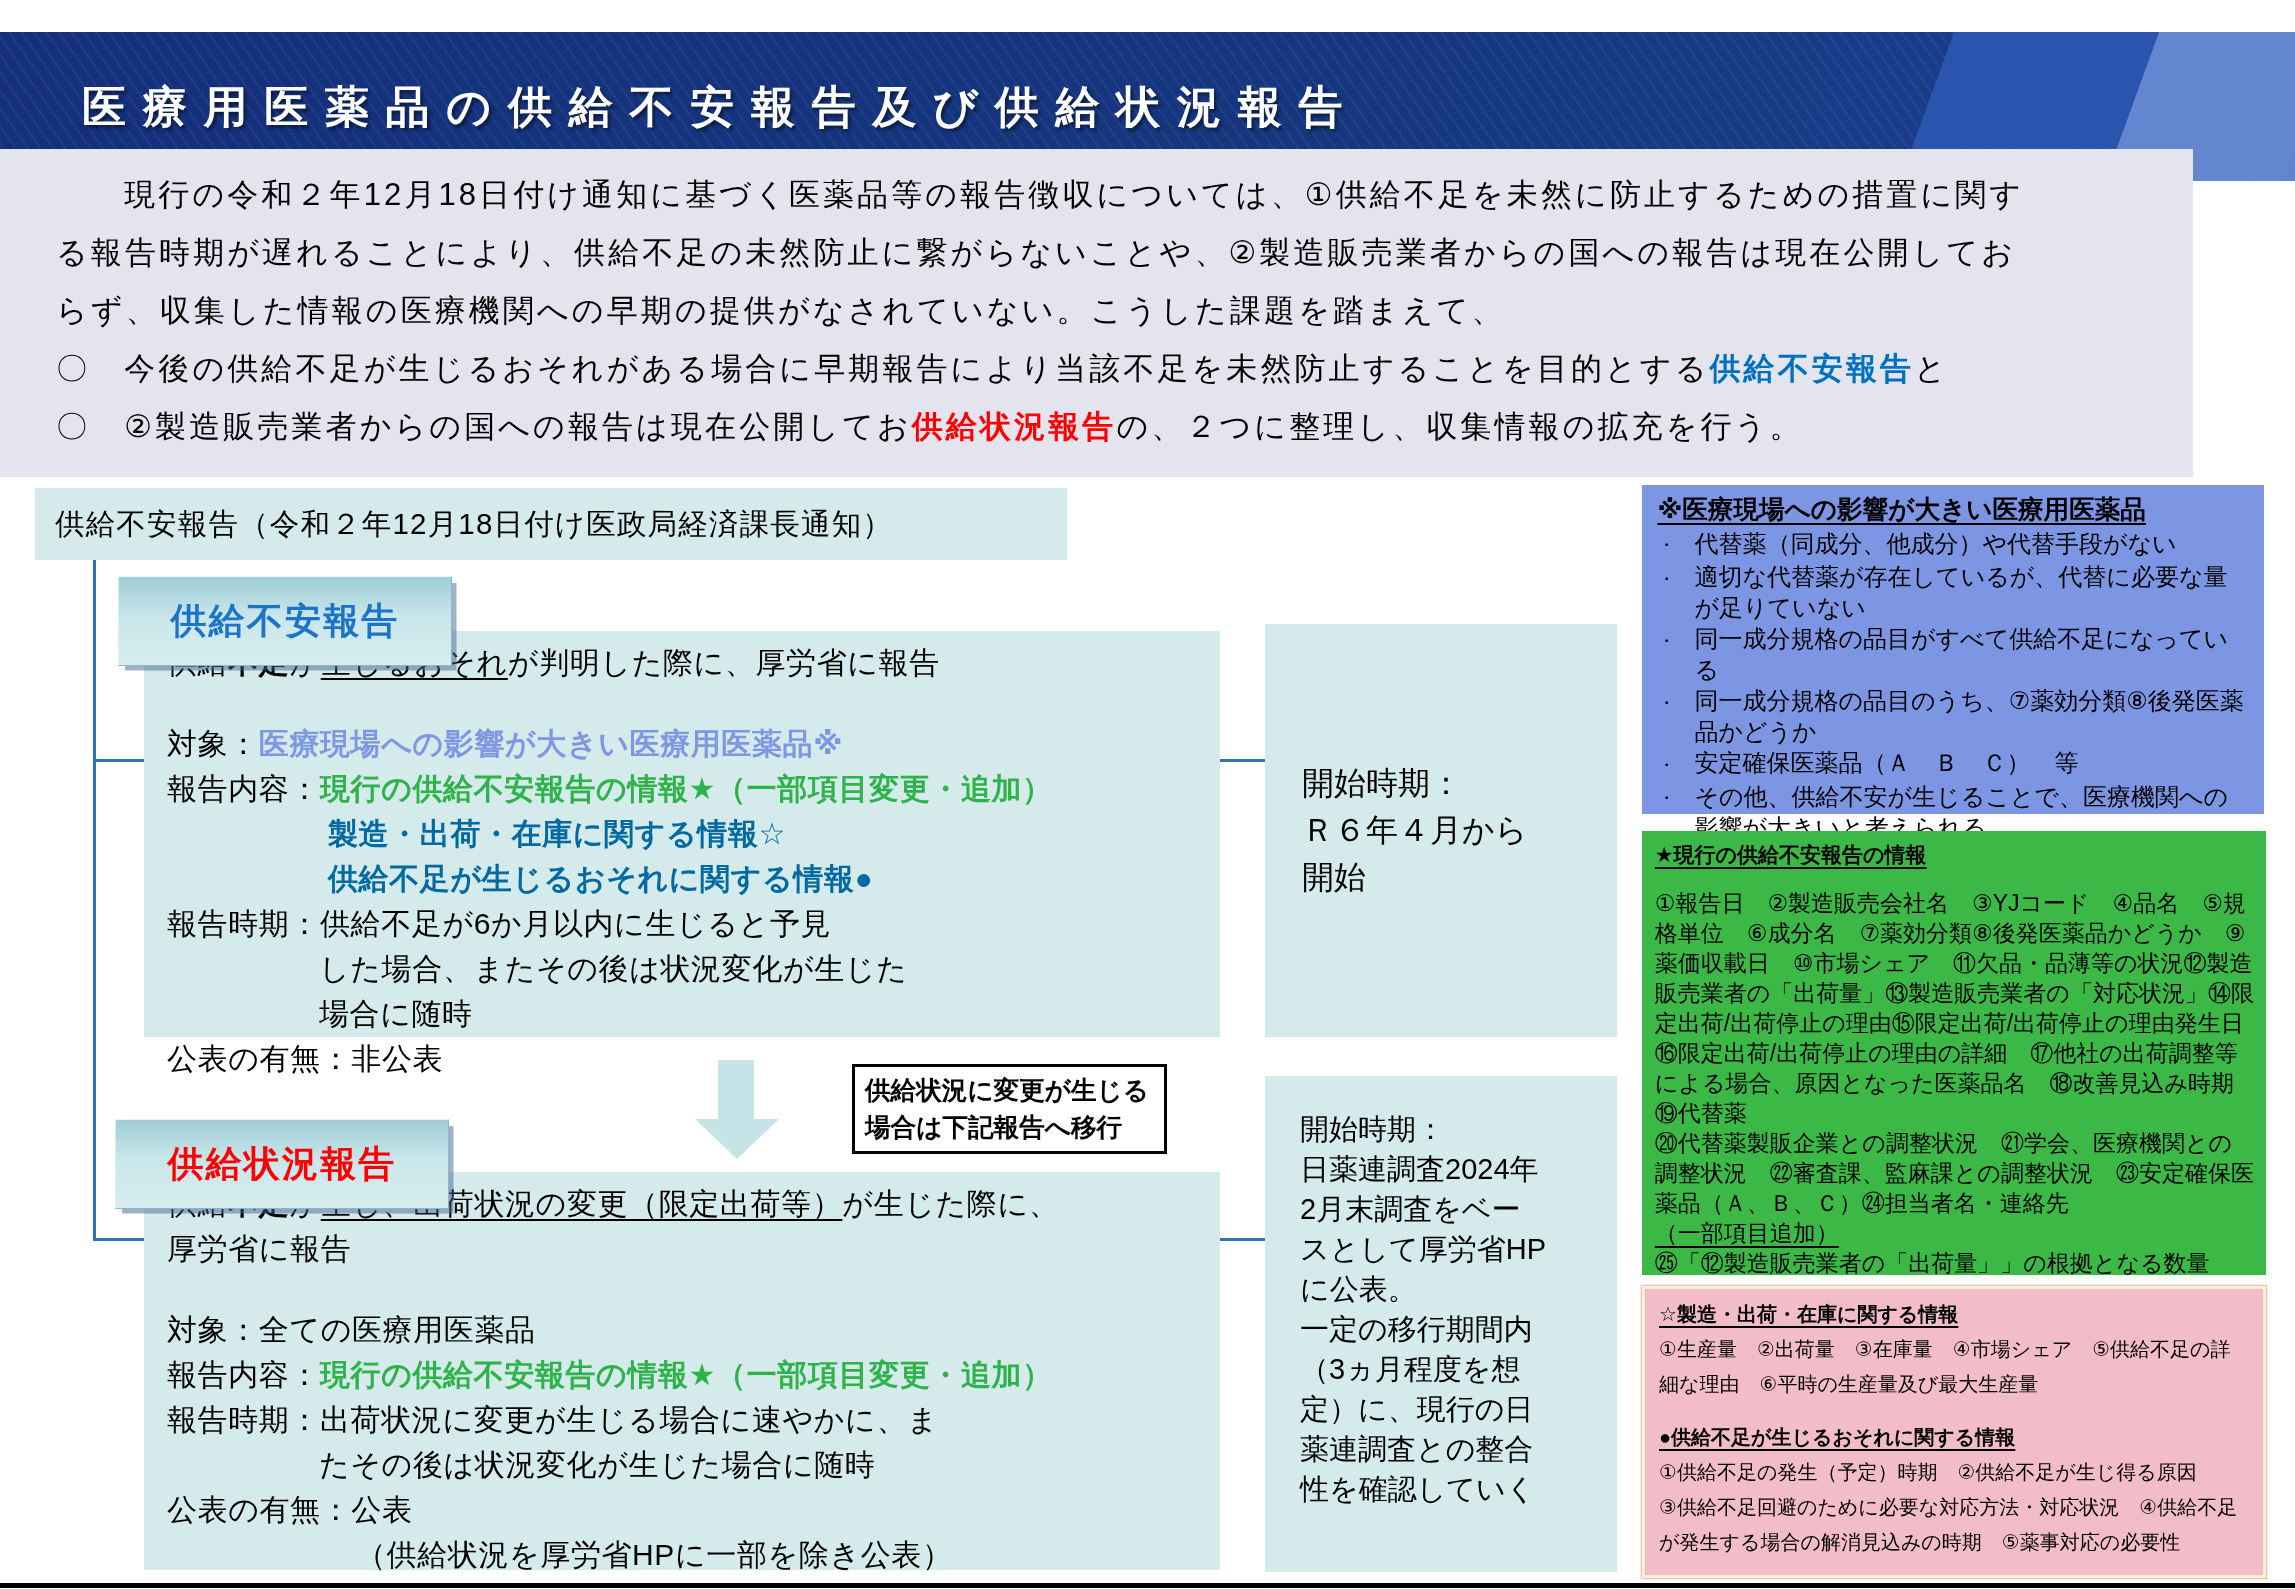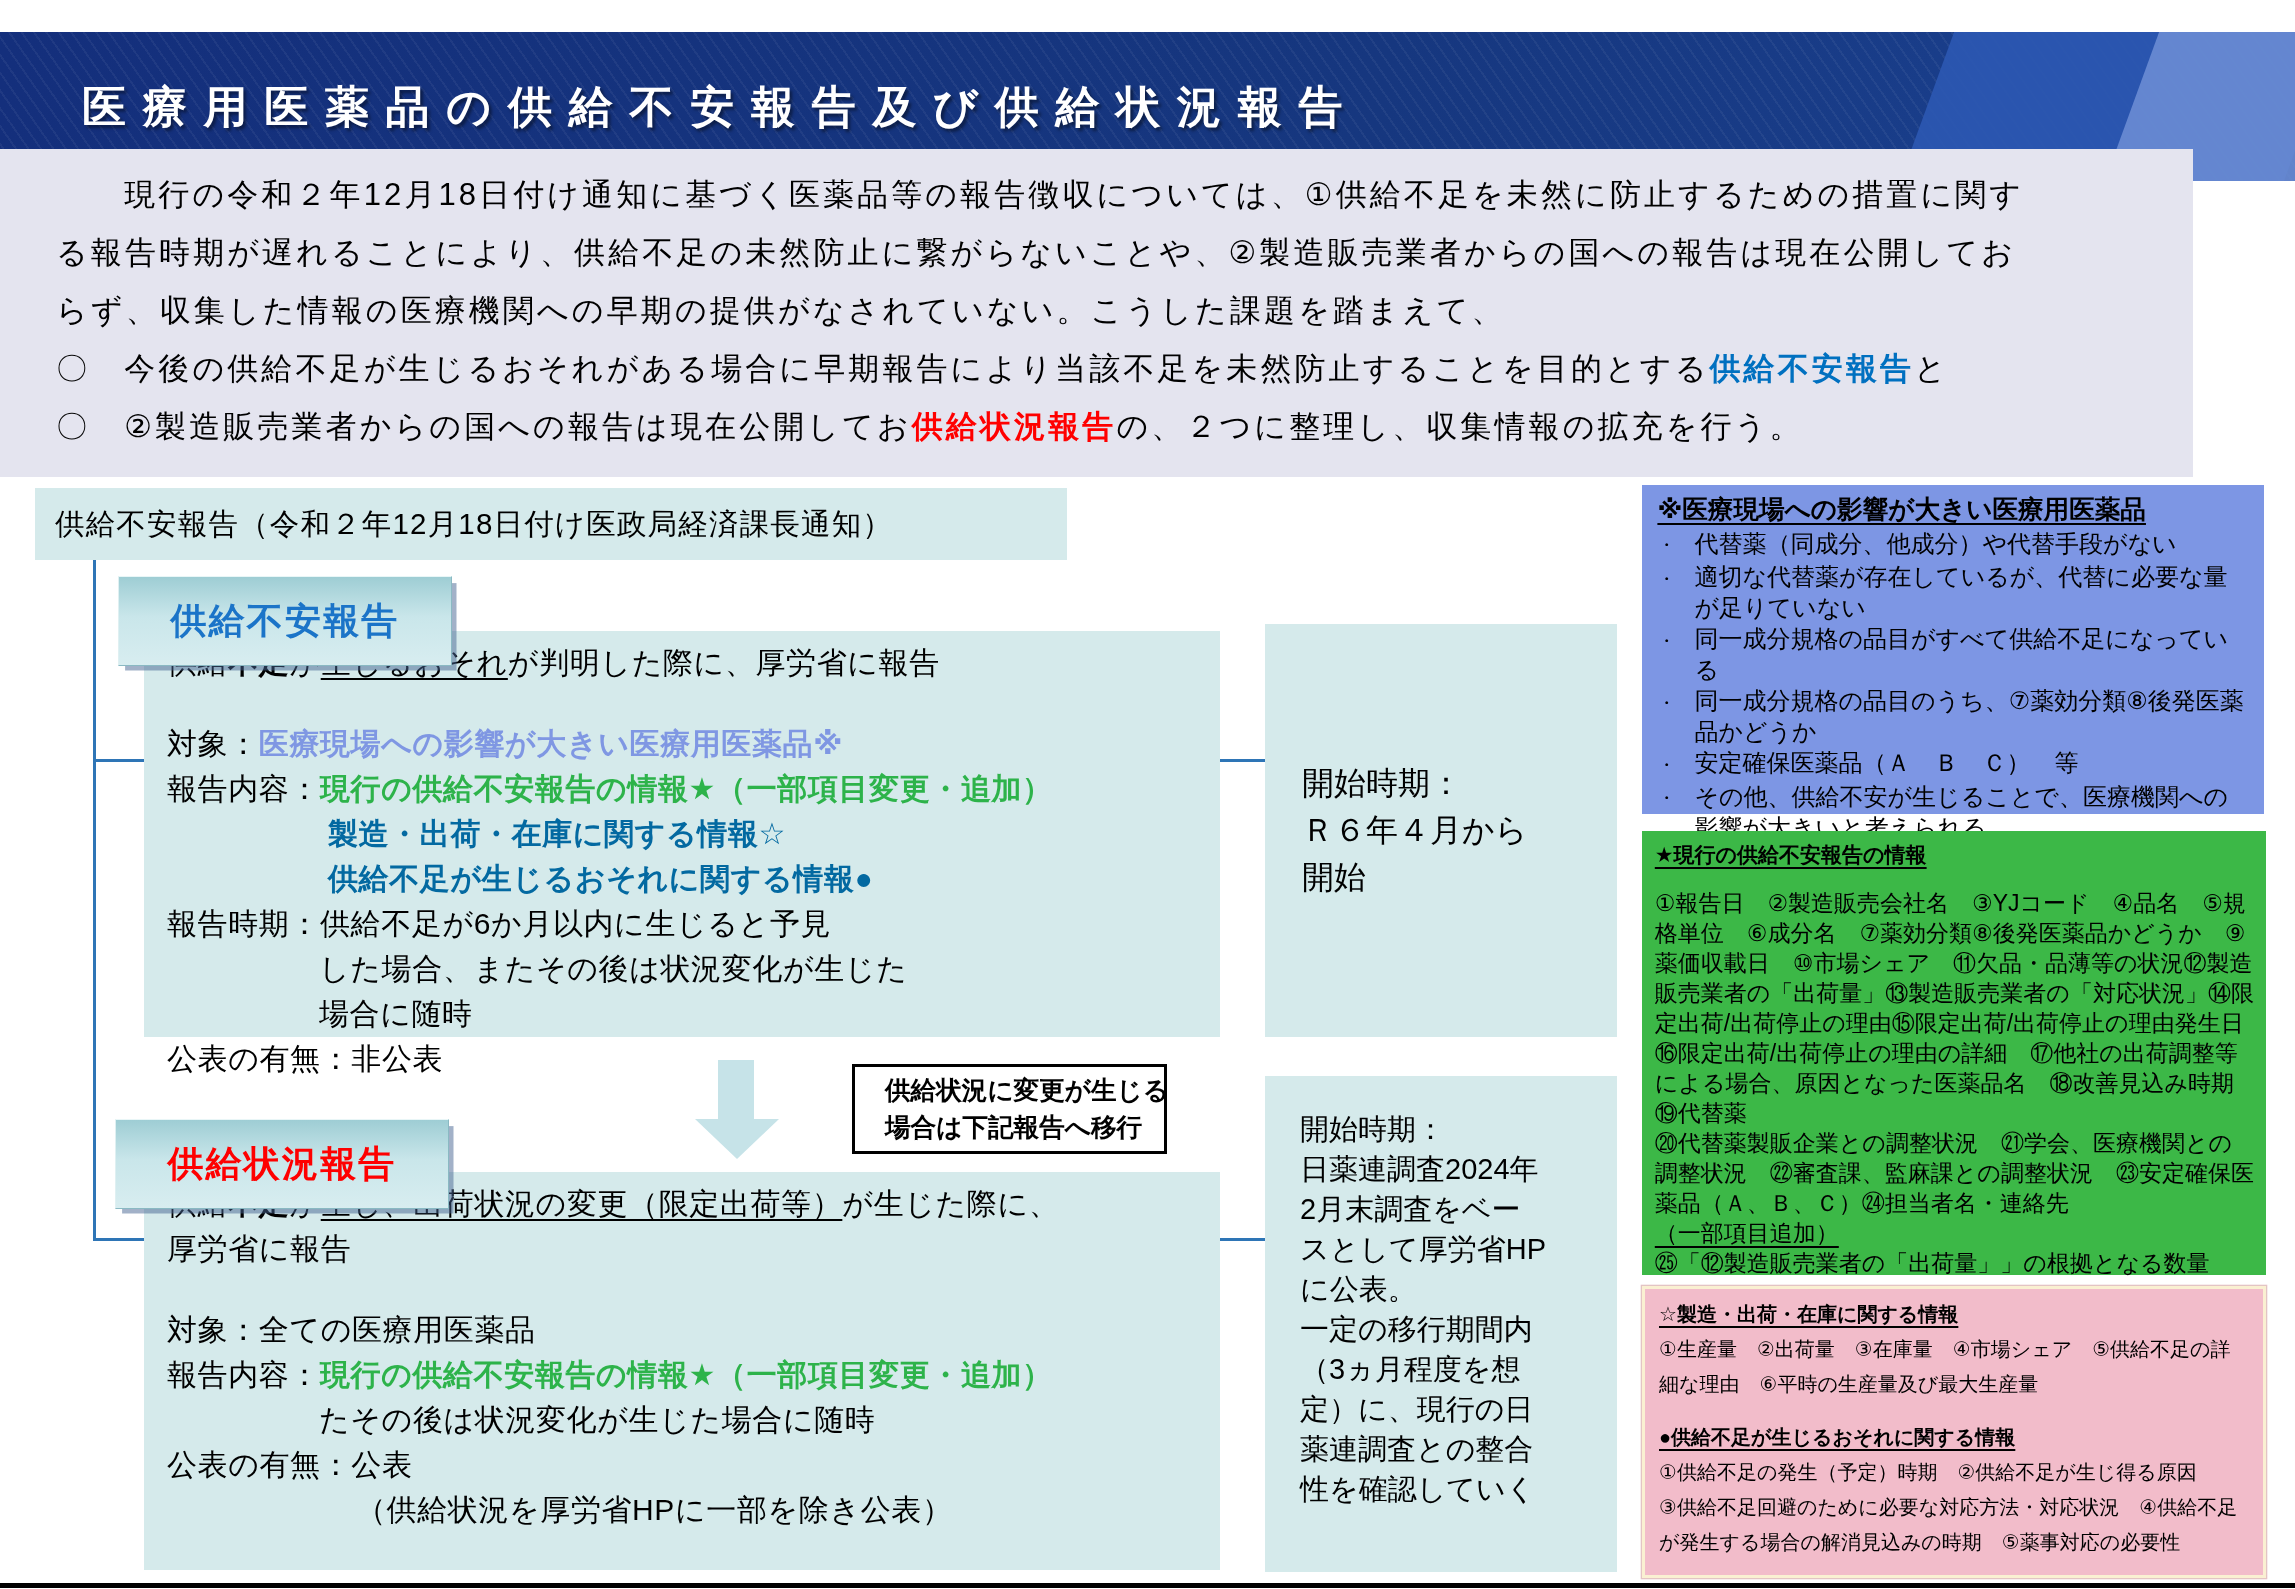--- a/index.html
+++ b/index.html
@@ -59,21 +59,21 @@
   .t-green{color:#2db34a;font-weight:bold;}
   .t-salmon{color:#0369a1;font-weight:bold;}
 
   
   .arrow-shaft{left:718px;top:1060px;width:36px;height:59px;background:#c6e3e8;z-index:2;}
   .arrow-head{left:695px;top:1119px;width:0;height:0;z-index:2;
     border-left:42px solid transparent;border-right:42px solid transparent;
     border-top:40px solid #c6e3e8;}
   .note-box{left:852px;top:1064px;width:315px;height:90px;background:#fff;border:3.8px solid #000;
     z-index:2;box-sizing:border-box;display:flex;flex-direction:column;justify-content:center;
-    padding-left:30px;font-size:25.6px;font-weight:bold;line-height:37px;white-space:nowrap;}
+    padding-left:10px;font-size:25.6px;font-weight:bold;line-height:37px;white-space:nowrap;}
 
   
   .m-box{left:1265px;width:352px;box-sizing:border-box;white-space:pre-line;}
   .m1{top:624px;height:413px;display:flex;align-items:center;padding-left:37px;
       font-size:32px;line-height:47px;}
   .m2{top:1076px;height:496px;padding:33px 0 0 35px;font-size:29px;line-height:40px;}
 
   
   .blue-box{left:1642px;top:485px;width:622px;height:329px;background:#7d96e4;z-index:2;
     box-sizing:border-box;padding:9px 15.4px 0 15.4px;font-size:24px;line-height:31px;}
@@ -146,20 +146,21 @@
     <div>場合は下記報告へ移行</div>
   </div>
 
   <div class="abs label-box label2">供給状況報告</div>
   <div class="abs teal content-box box2">
     <div class="row"><span>供給</span><span class="bold">不足</span><span>が</span><span class="und">生じ、出荷状況の変更（限定出荷等）</span><span>が生じた際に、</span></div>
     <div class="row">厚労省に報告</div>
     <div class="spacer"></div>
     <div class="row">対象：全ての医療用医薬品</div>
     <div class="row"><span>報告内容：</span><span class="t-green">現行の供給不安報告の情報★（一部項目変更・追加）</span></div>
+    <div class="row">報告時期：出荷状況に変更が生じる場合に速やかに、ま</div>
     <div class="row ind-b">たその後は状況変化が生じた場合に随時</div>
     <div class="row">公表の有無：公表</div>
     <div class="row ind-c">（供給状況を厚労省HPに一部を除き公表）</div>
   </div>
 
   <div class="abs teal m-box m1"><div class="pre">開始時期：
 Ｒ６年４月から
 開始</div></div>
   <div class="abs teal m-box m2 pre">開始時期：
 日薬連調査2024年

